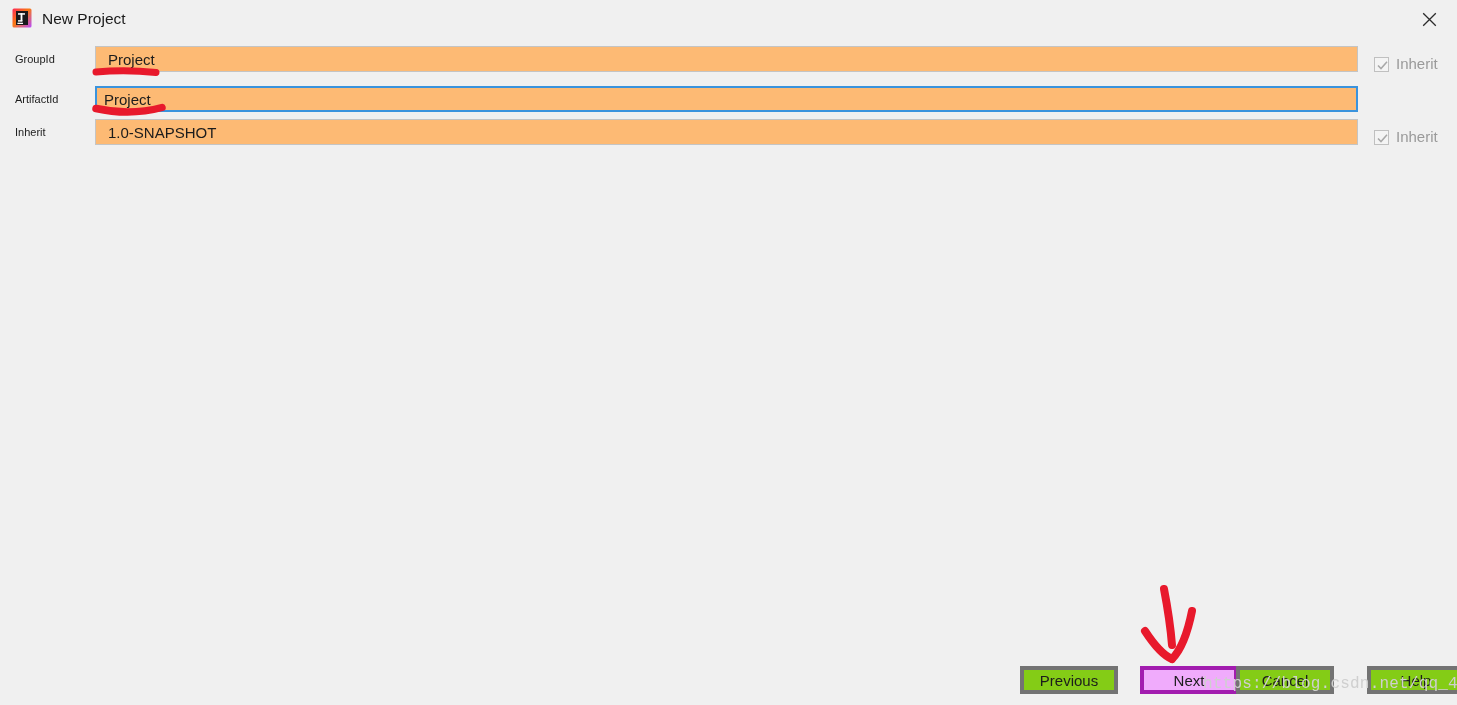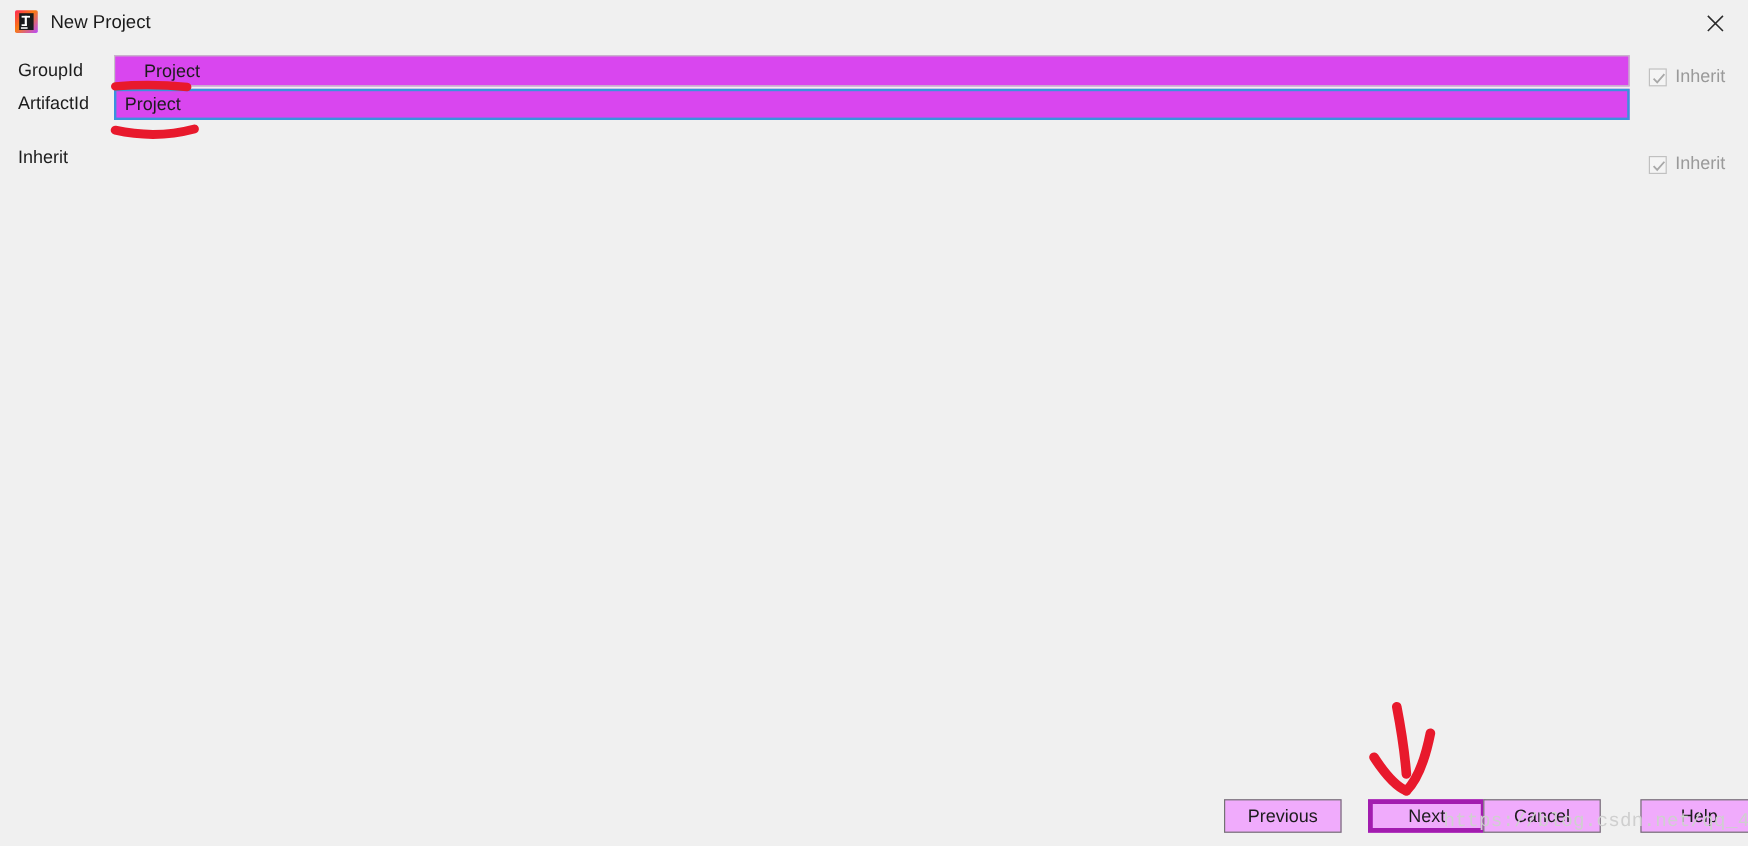--- a/index.html
+++ b/index.html
@@ -55,42 +55,42 @@
   .close-button svg { display: block; }
 
   
   .form-row {
     position: absolute;
     left: 0;
     width: 1457px;
     height: 26px;
   }
   .row-group   { top: 46px; }
-  .row-artifact{ top: 74px; text-decoration: underline; }
+  .row-artifact{ top: 86px; text-decoration: underline; }
   .row-version { top: 119px; }
 
   .field-label {
     position: absolute;
     left: 15px; top: 0;
     height: 26px;
     line-height: 26px;
-    font-size: 15px;
+    font-size: 11px;
     color: #1c1c1c;
     white-space: nowrap;
   }
 
   .text-field {
     position: absolute;
     left: 95px;
     top: 0;
     width: 1263px;
     height: 26px;
-    background: #d946ef;
+    background: #fdba74;
     border: 1px solid #c4c4c4;
-    padding: 0 0 0 24px;
+    padding: 0 0 0 12px;
     font-family: "Liberation Sans", sans-serif;
     font-size: 15px;
     color: #1c1c1c;
     line-height: 24px;
     outline: none;
     border-radius: 0;
   }
 
   .text-field.focused {
     border: 2px solid #3a93dd;
@@ -133,22 +133,22 @@
     top: 666px;
     width: 1457px;
     height: 30px;
   }
 
   .dlg-button {
     position: absolute;
     top: 0;
     width: 98px;
     height: 28px;
-    background: #f0abfc;
-    border: 1px solid #737373;
+    background: #84cc16;
+    border: 4px solid #737373;
     font-family: "Liberation Sans", sans-serif;
     font-size: 15px;
     color: #1c1c1c;
     cursor: pointer;
     border-radius: 0;
     line-height: 1;
   }
 
   .btn-previous { left: 1020px; }
   .btn-next     { left: 1140px; border: 4px solid #a21caf; background: #f0abfc; }
@@ -225,20 +225,21 @@
   </div>
 </div>
 
 <div class="form-row row-artifact">
   <span class="field-label">ArtifactId</span>
   <input class="text-field focused" type="text" readonly="" value="Project" style="">
 </div>
 
 <div class="form-row row-version">
   <span class="field-label">Inherit</span>
+  <input class="text-field" type="text" readonly="" value="1.0-SNAPSHOT" style="">
   <div class="inherit-wrap">
     <span class="checkbox">
       <svg width="13" height="13" viewBox="0 0 13 13">
         <path d="M2 6.5 L5 9.6 L11 2.8" stroke="#a8a8a8" stroke-width="1.5" fill="none"></path>
       </svg>
     </span>
     <span class="inherit-label">Inherit</span>
   </div>
 </div>
 

